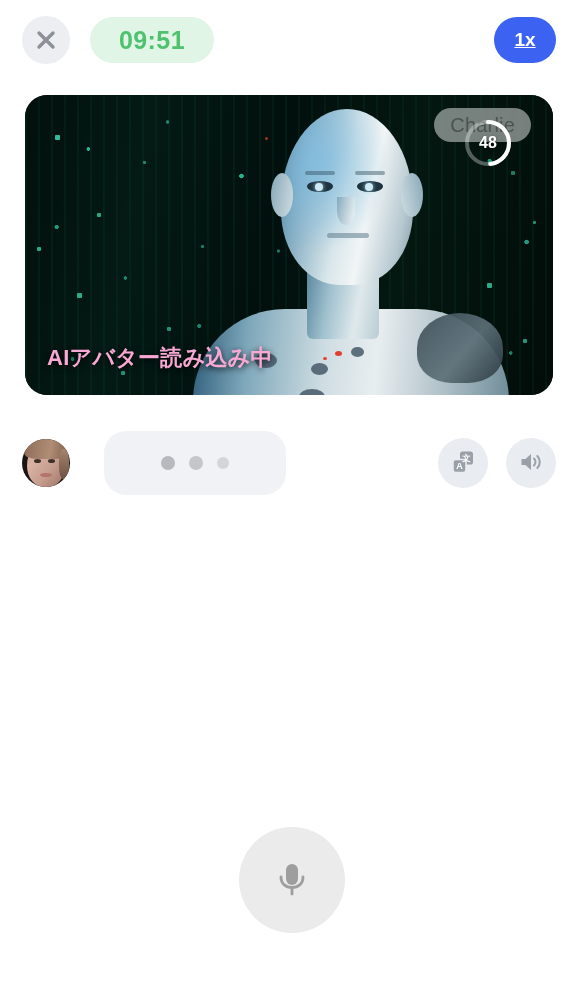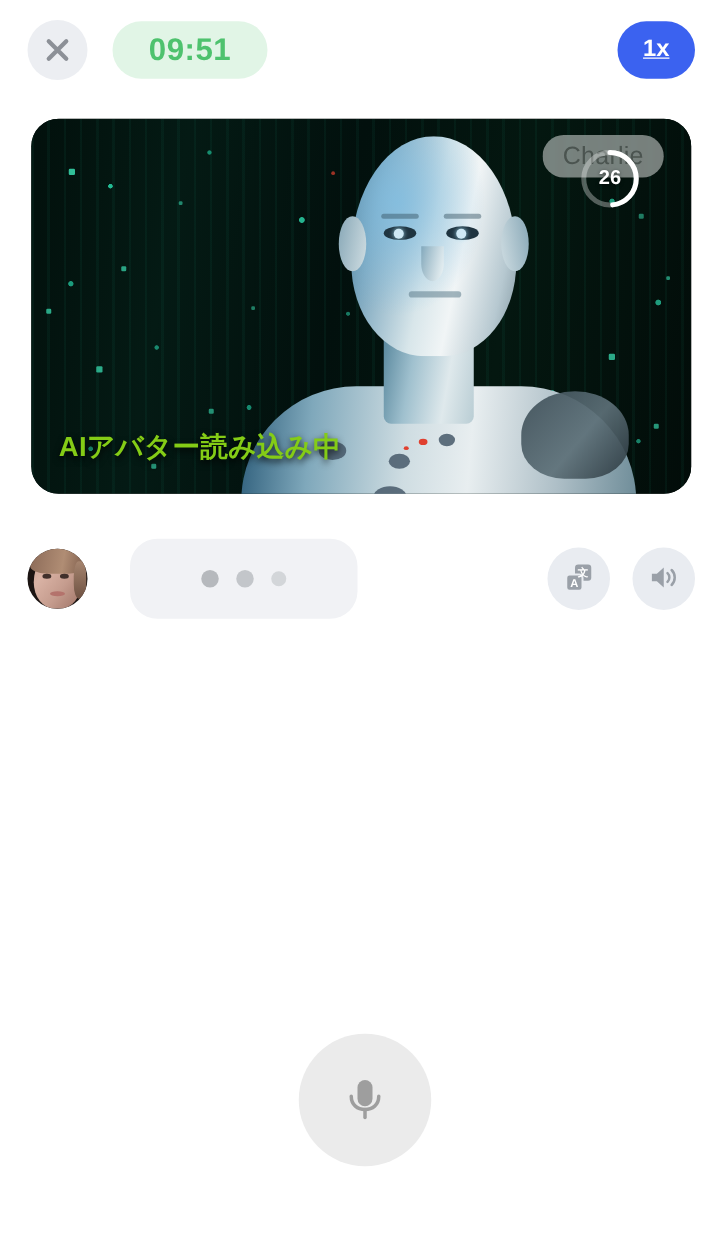--- a/index.html
+++ b/index.html
@@ -232,21 +232,21 @@
 
   
   .caption {
     position: absolute;
     left: 22px; bottom: 24px;
     right: 120px;
     text-shadow: 0 2px 6px rgba(0,0,0,.85);
     pointer-events: none;
   }
   .caption-title {
-    color: #84cc16;
+    color: #f9a8d4;
     font-size: 22px;
     font-weight: bold;
     line-height: 1.25;
     letter-spacing: .3px;
   }
   .caption-sub {
     color: #f2f5f6;
     font-size: 19px;
     line-height: 1.3;
     margin-top: 4px;
@@ -468,21 +468,21 @@
 
     <div class="name-pill">
       <span>Charlie</span>
     </div>
 
     <div class="progress-ring">
       <svg width="52" height="52" viewBox="0 0 52 52">
         <circle cx="26" cy="26" r="21" fill="none" stroke="rgba(255,255,255,0.32)" stroke-width="4"></circle>
         <circle id="prog-arc" cx="26" cy="26" r="21" fill="none" stroke="#ffffff" stroke-width="4" stroke-linecap="round" stroke-dasharray="131.95" stroke-dashoffset="68.61"></circle>
       </svg>
-      <div class="pr-label">26</div>
+      <div class="pr-label">48</div>
     </div>
   </div>
 
   <div class="chat-row">
 
     <div class="chat-avatar">
       <div class="av-face"></div>
       <div class="av-hair"></div>
       <div class="av-hair-side"></div>
       <div class="av-eye l"></div>

